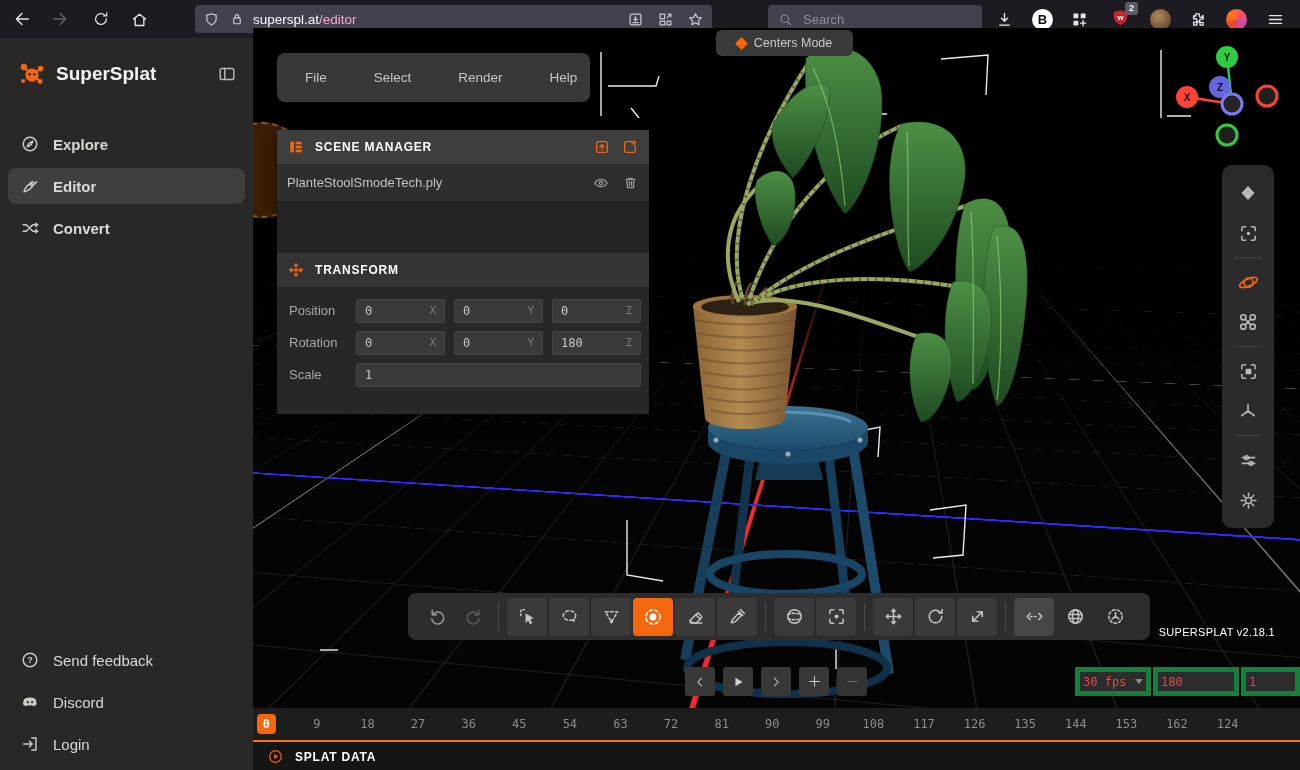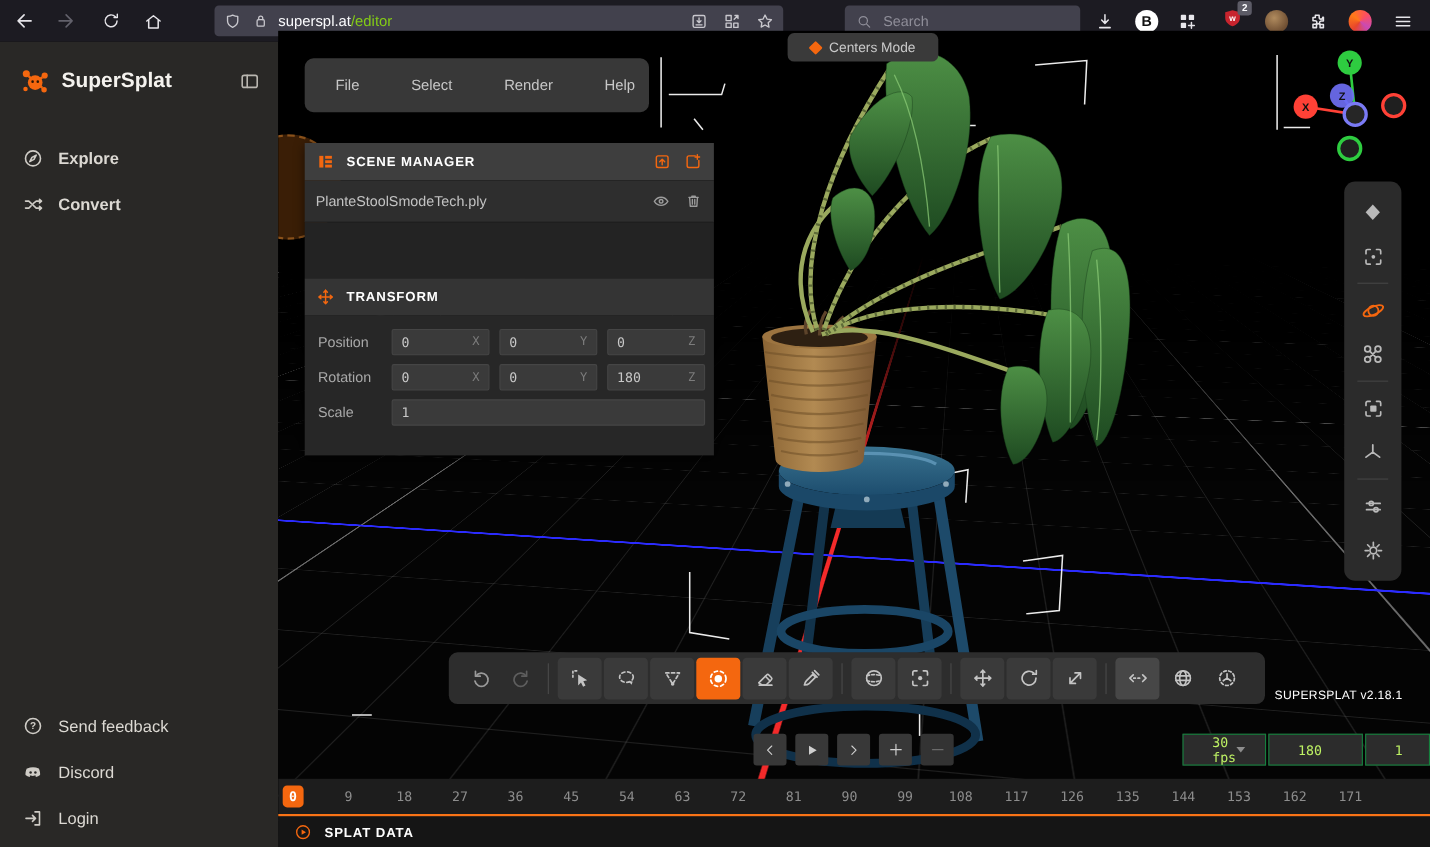--- a/index.html
+++ b/index.html
@@ -10,21 +10,21 @@
   .ic .f{fill:currentColor;stroke:none;}
   .ic .fo{stroke:none;}
 
   
   .browser{position:absolute;left:0;top:0;width:1300px;height:38px;background:#1c1b22;display:flex;align-items:center;}
   .bbtn{width:30px;height:28px;display:flex;align-items:center;justify-content:center;color:#e6e5ea;border-radius:4px;flex:0 0 auto;}
   .bbtn.dim{color:#62616b;}
   .urlbar{position:absolute;left:195px;top:5px;width:517px;height:28px;background:#42414d;border-radius:4px;
     display:flex;align-items:center;color:#c9c8ce;padding:0 8px;box-sizing:border-box;}
   .urltext{font-size:13.5px;margin-left:8px;color:#fbfbfe;}
-  .urltext .path{color:#84cc16;}
+  .urltext .path{color:#f9a8d4;}
   .urlbar .spacer{flex:1;}
   .searchbar{position:absolute;left:768px;top:5px;width:214px;height:28px;background:#42414d;border-radius:4px;
     display:flex;align-items:center;color:#8f8e99;padding:0 10px;box-sizing:border-box;gap:8px;}
   .searchbar input{background:transparent;border:none;outline:none;color:#d5d4da;font-size:13px;width:150px;font-family:Liberation Sans, sans-serif;}
   .searchbar input::placeholder{color:#8f8e99;}
   .bright{position:absolute;top:5px;height:28px;display:flex;align-items:center;}
   .circle-b{width:21px;height:21px;border-radius:50%;background:#fff;color:#111;font-weight:bold;font-size:13px;
     display:flex;align-items:center;justify-content:center;}
   .avatar{width:21px;height:21px;border-radius:50%;background:radial-gradient(circle at 40% 35%,#b08b5e,#6f4f33 70%);}
   .profile{width:21px;height:21px;border-radius:50%;background:conic-gradient(from 220deg,#e8452c,#ff7a18,#ff4f5e,#c94ab5,#e8452c);}
@@ -106,22 +106,22 @@
   .tbtn.active{background:#f4670f;color:#fff;}
   .tbtn.lite{background:#474747;}
   .tbtn.dim{color:#5e5e5e;}
   .tb-div{width:1px;height:28px;background:#4a4a4a;margin:0 8px;}
 
   .version{position:absolute;right:25px;top:598px;color:#fff;font-size:11px;letter-spacing:.3px;z-index:10;}
 
   .tctl{position:absolute;left:432px;top:639px;display:flex;gap:8px;z-index:10;}
   .tc-btn{width:30px;height:29px;background:#383838;border-radius:3px;display:flex;align-items:center;justify-content:center;color:#cfcfcf;}
   .tc-btn.dim{color:#6a6a6a;background:#333;}
-  .tc-field{position:absolute;top:639px;height:29px;background:#2c2c2c;border:1px solid #15803d;box-sizing:border-box;z-index:10;
-    display:flex;align-items:center;padding:0 26px;color:#bef264;font-family:"DejaVu Sans Mono",monospace;font-size:12px;}
+  .tc-field{position:absolute;top:639px;height:29px;background:#2c2c2c;border:5px solid #15803d;box-sizing:border-box;z-index:10;
+    display:flex;align-items:center;padding:0 3px;color:#ef4444;font-family:"DejaVu Sans Mono",monospace;font-size:12px;}
   .caret{width:0;height:0;border-left:4px solid transparent;border-right:4px solid transparent;border-top:5px solid #8d8d8d;margin-left:auto;}
 
   
   .bottom{position:absolute;left:253px;top:708px;width:1047px;height:62px;background:#1d1d1d;z-index:20;}
   .ruler{position:relative;height:32px;}
   .ticks{position:absolute;left:-12px;top:0;display:flex;height:32px;align-items:center;}
   .tick{width:50.6px;text-align:center;color:#8d8d8d;font-size:12px;font-family:"DejaVu Sans Mono",monospace;}
   .tick-badge{font-style:normal;background:#f4670f;color:#fff;border-radius:4px;padding:3px 6px;font-weight:bold;}
   .splatbar{height:29px;background:#151515;border-top:2px solid #f97316;display:flex;align-items:center;gap:11px;padding:0 14px;}
   .splatbar .title{color:#fff;font-size:12px;font-weight:bold;letter-spacing:.8px;}
@@ -248,20 +248,28 @@
           <path d="M8.5 5v12"></path>
         </svg>
     </div>
     <div class="sb-nav">
       <div class="sb-item">
         <svg class="ic" width="20" height="20" viewBox="0 0 22 22">
             <circle cx="11" cy="11" r="7.5"></circle>
             <path d="M14.2 7.8 12 12 7.8 14.2 10 10z"></path>
           </svg>
         <span>Explore</span>
+      </div>
+      <div class="sb-item active">
+        <svg class="ic" width="20" height="20" viewBox="0 0 22 22">
+            <path d="M4.5 17.5c.8-3 1.6-5.1 3.6-6.9L13.5 6l2.6 2.6-4.7 5.4c-1.8 2-4.1 2.7-6.9 3.5z"></path>
+            <circle cx="12.3" cy="9.4" r="1.2"></circle>
+            <path d="M16.1 8.6l2.2-2.2"></path>
+          </svg>
+        <span>Editor</span>
       </div>
       <div class="sb-item">
         <svg class="ic" width="20" height="20" viewBox="0 0 22 22">
             <path d="M3.5 7.5h3.3l7.4 7h3.3M3.5 14.5h3.3l2.3-2.2M11.4 9.7l2.8-2.2h3.3M17.5 5.7l2 1.8-2 1.8M17.5 12.7l2 1.8-2 1.8"></path>
           </svg>
         <span>Convert</span>
       </div>
     </div>
     <div class="sb-foot">
       <div class="sb-item">
@@ -733,21 +741,21 @@
         <span class="tick">81</span>
         <span class="tick">90</span>
         <span class="tick">99</span>
         <span class="tick">108</span>
         <span class="tick">117</span>
         <span class="tick">126</span>
         <span class="tick">135</span>
         <span class="tick">144</span>
         <span class="tick">153</span>
         <span class="tick">162</span>
-        <span class="tick">171</span>
+        <span class="tick">124</span>
       </div>
     </div>
     <div class="splatbar">
       <svg class="ic" width="17" height="17" viewBox="0 0 22 22" style="color:#f4670f">
           <circle cx="11" cy="11" r="7.5" stroke-width="2"></circle>
           <path class="f" d="M9.3 7.8l5.2 3.2-5.2 3.2z"></path>
         </svg>
       <span class="title">SPLAT DATA</span>
     </div>
   </div>

